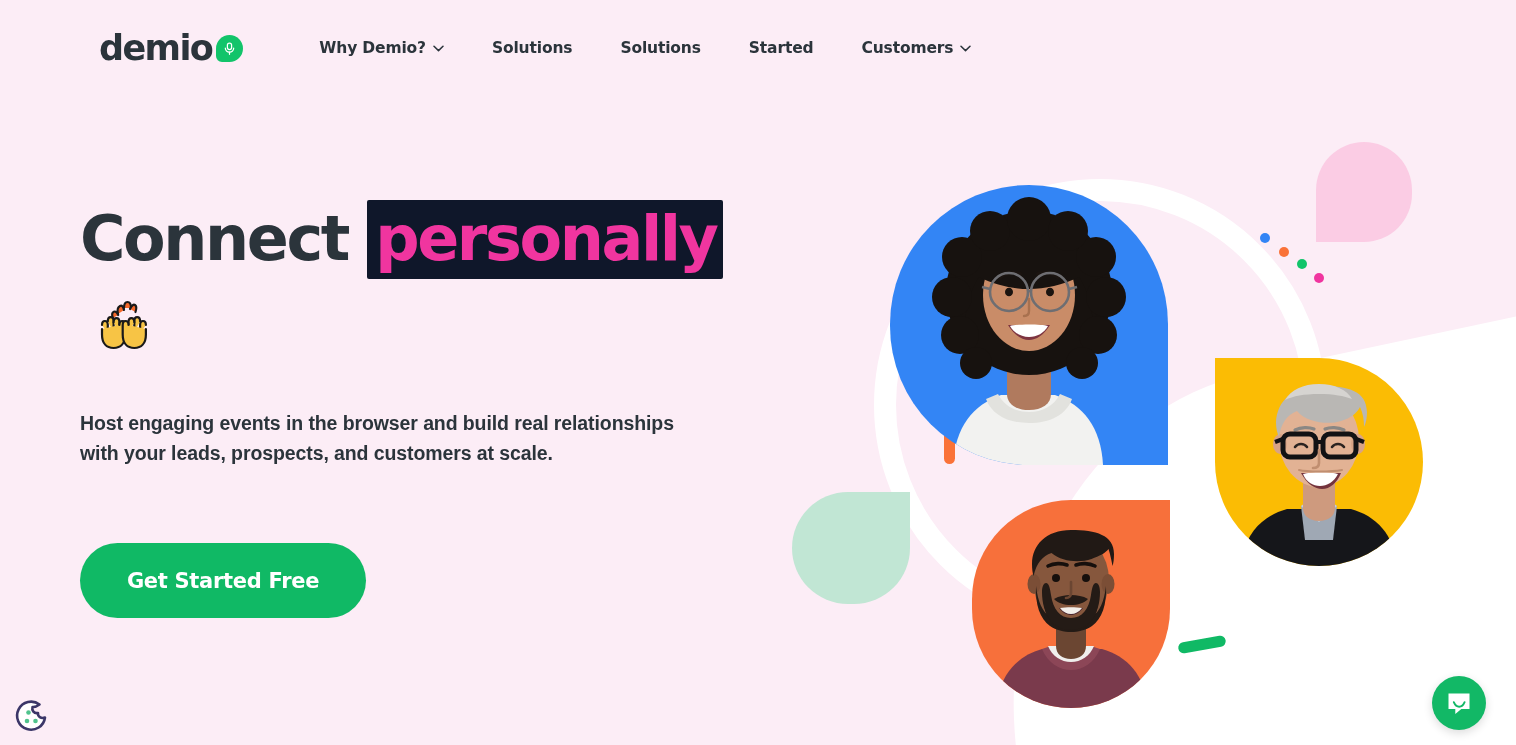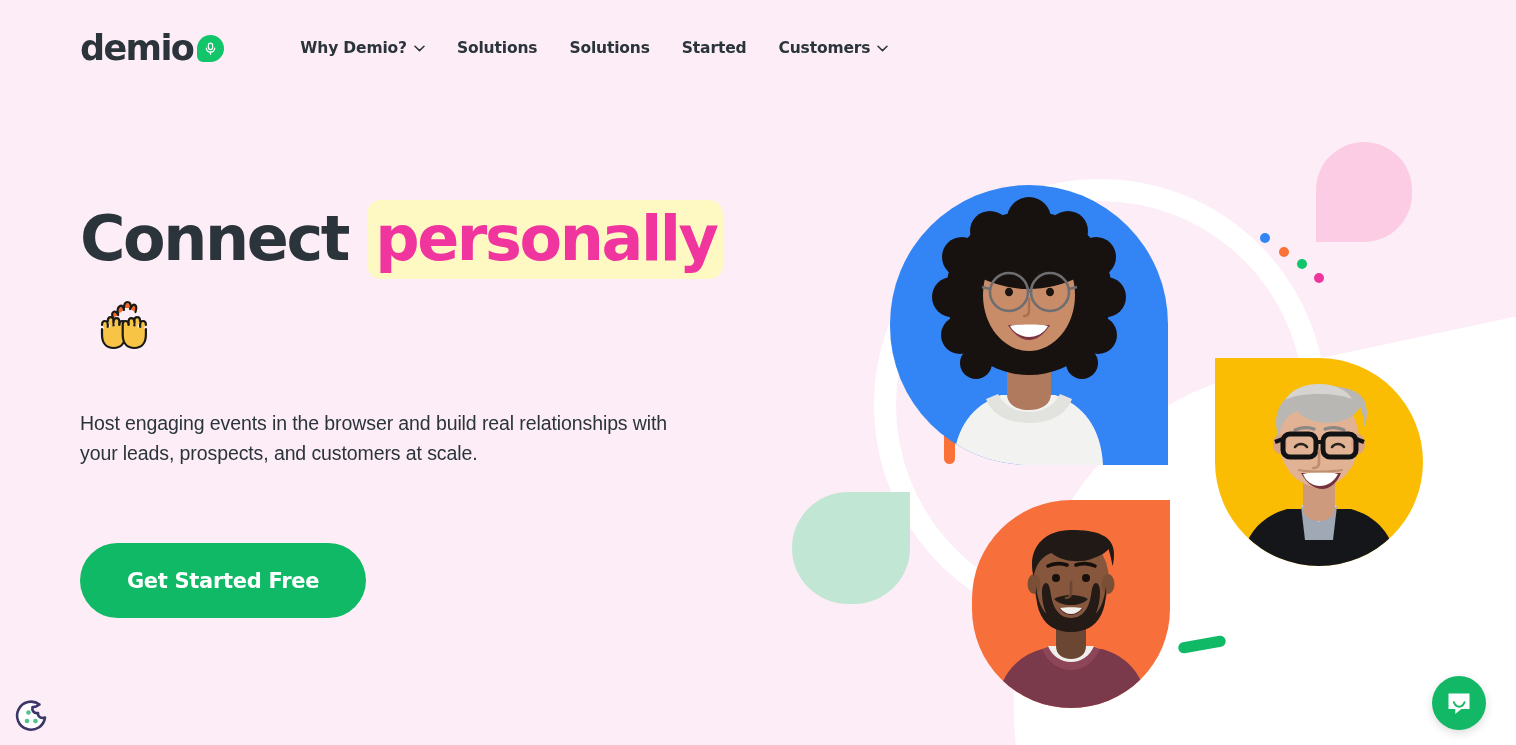--- a/index.html
+++ b/index.html
@@ -29,31 +29,31 @@
     position:absolute; top:0; left:0; width:1516px; height:96px;
     display:flex; align-items:center;
     padding:0 78px 0 80px;
     z-index:30;
   }
 
   .logo-wrap { display:flex; align-items:center; gap:0px; margin-right:60px; }
   .logo-word {
     font-family:"DejaVu Sans", sans-serif;
     font-size:35px; font-weight:700; letter-spacing:-1.6px;
-    color:#2B343B; line-height:1;
+    color:#2B343B; line-height:1;margin-left:19px;
   }
   .logo-mark {
     width:27px; height:27px; margin-left:4px; position:relative;
     background:#12C46A;
     border-radius:50% 50% 50% 22%;
     display:flex; align-items:center; justify-content:center;
   }
   .logo-mark svg { display:block; }
 
-  .nav { display:flex; align-items:flex-end; gap:0px; }
+  .nav { display:flex; align-items:flex-end; gap:16px; }
   .nav-item {
     display:flex; align-items:center; gap:7px;
     font-family:"DejaVu Sans", sans-serif;
     font-size:15.5px; font-weight:700; letter-spacing:-0.15px;
     color:#2B343B;
     padding:0 16px; cursor:pointer; white-space:nowrap;
   }
   .chev { width:11px; height:7px; display:block; }
 
   .header-right { margin-left:auto; display:flex; align-items:center; gap:28px; }
@@ -76,31 +76,31 @@
   .hero-left {
     position:absolute; left:80px; top:196px; width:700px; z-index:20;
   }
   .headline {
     font-family:"DejaVu Sans", sans-serif;
     font-size:62px; font-weight:700; line-height:86px;
     letter-spacing:-2.4px; color:#2B343B;
   }
   .hl-mark {
     color:#F0359F;
-    background:#fef9c3;
+    background:#0f172a;
     padding:2px 6px 4px 8px;
-    border-radius:14px;
+    border-radius:2px;
   }
   .emoji-hands {
     display:inline-block; vertical-align:-10px; margin-left:12px;
   }
   .subtitle {
     margin-top:30px;
     font-family:"Liberation Sans", sans-serif;
-    font-size:19.5px; font-weight:400; line-height:30px;
+    font-size:19.5px; font-weight:700; line-height:30px;
     color:#2B343B; max-width:625px; letter-spacing:-0.1px;
   }
   .btn-cta {
     margin-top:75px;
     display:inline-flex; align-items:center; justify-content:center;
     height:75px; padding:0 44px; min-width:286px;
     background:#10B965; border:none; border-radius:40px; cursor:pointer;
     font-family:"DejaVu Sans", sans-serif;
     font-size:21px; font-weight:700; color:#FFFFFF; letter-spacing:-0.3px;
   }

